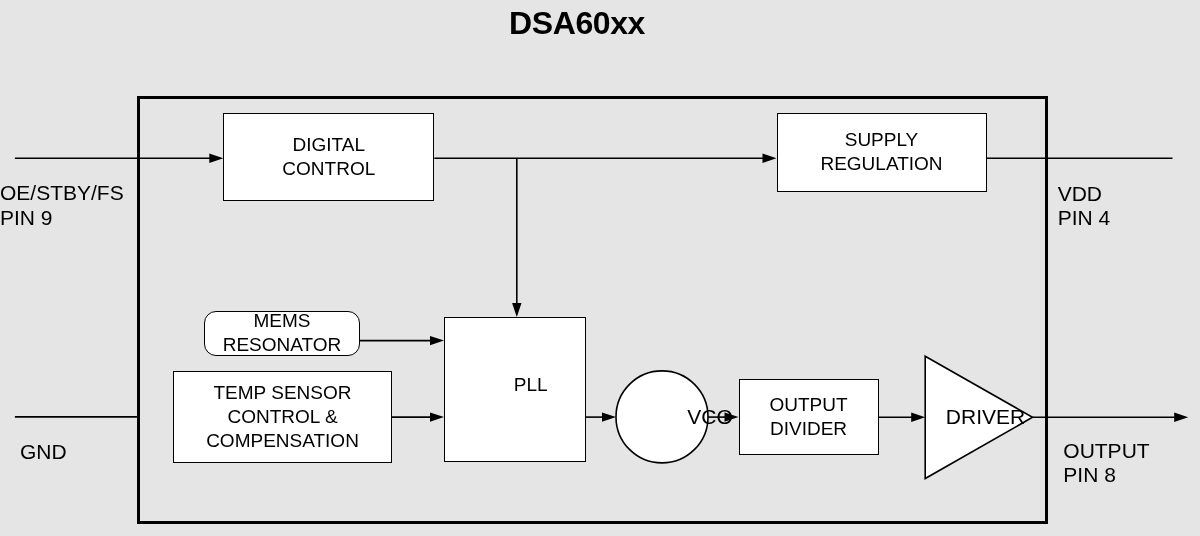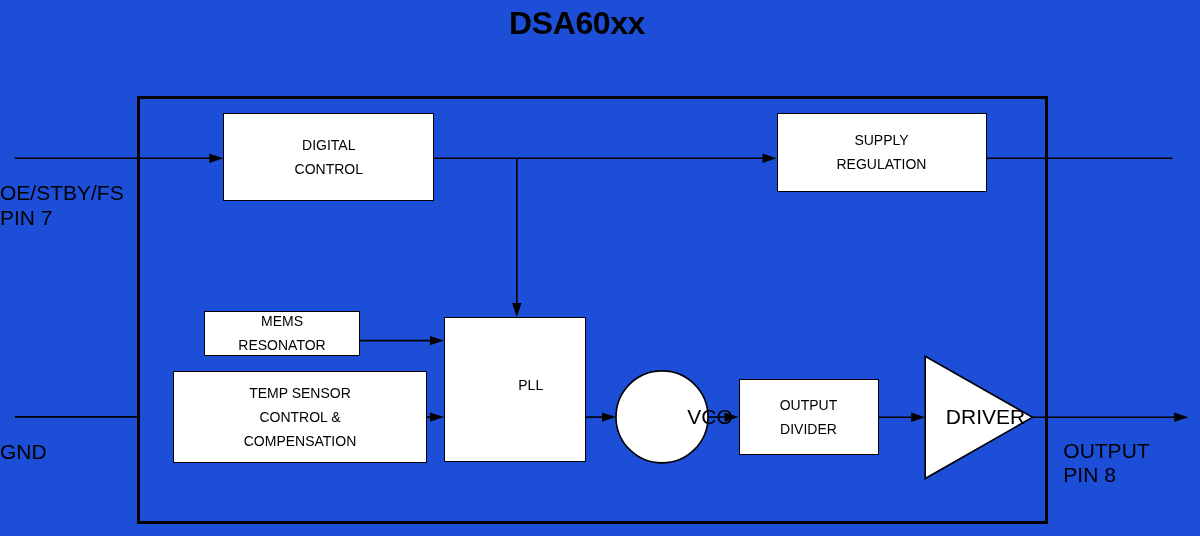--- a/index.html
+++ b/index.html
@@ -3,21 +3,21 @@
 <meta charset="utf-8">
 <style>
   html, body { margin: 0; padding: 0; }
   body {
     width: 1200px; height: 536px;
     background: #ffffff;
     font-family: "Liberation Sans", sans-serif;
     color: #000000;
     overflow: hidden;
   }
-  .stage { position: relative; width: 1200px; height: 536px; background: #1d4ed8; }
+  .stage { position: relative; width: 1200px; height: 536px; background: #e5e5e5; }
 
   .title {
     position: absolute; left: 509px; top: 4.5px; width: 136px;
     font-size: 32px; font-weight: bold; line-height: 36px;
     text-align: center; white-space: nowrap;
     letter-spacing: -0.4px;
   }
 
   .chip {
     position: absolute; left: 137.3px; top: 95.8px;
@@ -25,45 +25,45 @@
     border: 3.4px solid #000; box-sizing: border-box;
     background: transparent;
   }
 
   svg.wires { position: absolute; left: 0; top: 0; width: 1200px; height: 536px; }
 
   .block {
     position: absolute; box-sizing: border-box;
     border: 1.6px solid #000; background: #fff;
     display: flex; align-items: center; justify-content: center;
-    text-align: center; font-size: 14px; line-height: 24px;
+    text-align: center; font-size: 19px; line-height: 24px;
     white-space: pre-line;
   }
   .b-dc  { left: 223.3px; top: 112.8px; width: 211px;   height: 88px;   }
   .b-sr  { left: 776.5px; top: 112.8px; width: 210px;   height: 79px; }
-  .b-mems{ left: 204px;   top: 310.9px; width: 156px;   height: 45px; }
-  .b-temp{ left: 173px;   top: 371.3px; width: 254px; height: 91.7px; }
+  .b-mems{ left: 204px;   top: 310.9px; width: 156px;   height: 45px; border-radius: 12px; }
+  .b-temp{ left: 173px;   top: 371.3px; width: 219px; height: 91.7px; }
   .b-pll { left: 444px;   top: 317px;   width: 141.5px; height: 145.3px; padding-bottom: 9px; padding-left: 32px;}
 
   .b-od  { left: 738.5px; top: 379px;   width: 140px;   height: 76px;   }
 
   .shape-label {
     position: absolute; text-align: center;
     font-size: 21px; line-height: 24px; padding-left: 48px;
   }
   .l-vco    { left: 615px; top: 404.5px; width: 94px; }
   .l-driver { left: 890px; top: 405px; width: 95px; }
 
   .pin {
     position: absolute; font-size: 21px; line-height: 24.5px;
   }
   .pin.right-al { text-align: left; }
   .pin.left-al  { text-align: left; }
   .p1 { left: 0px;      top: 181.3px; width: 125.7px; }
-  .p2 { left: 0px;      top: 440px;   width: 124.6px; }
+  .p2 { left: 0px;      top: 440px;   width: 124.6px; padding-left: 20px; }
   .p4 { left: 1057.7px; top: 181.5px; width: 142px;   }
   .p3 { left: 1063.3px; top: 438.6px; width: 136px;   }
 </style>
 </head>
 <body>
 
 <div class="stage">
 
   <div class="title">DSA60xx</div>
 
@@ -124,23 +124,27 @@
 COMPENSATION</div>
   <div class="block b-pll">PLL</div>
   <div class="block b-od">OUTPUT
 DIVIDER</div>
 
   <div class="shape-label l-vco">VCO</div>
   <div class="shape-label l-driver">DRIVER</div>
 
   <div class="pin right-al p1">
     <div>OE/STBY/FS</div>
-    <div>PIN 7</div>
+    <div>PIN 9</div>
   </div>
   <div class="pin right-al p2">
     <div>GND</div>
+  </div>
+  <div class="pin left-al p4">
+    <div>VDD</div>
+    <div>PIN 4</div>
   </div>
   <div class="pin left-al p3">
     <div>OUTPUT</div>
     <div>PIN 8</div>
   </div>
 
 </div>
 
 </body></html>

